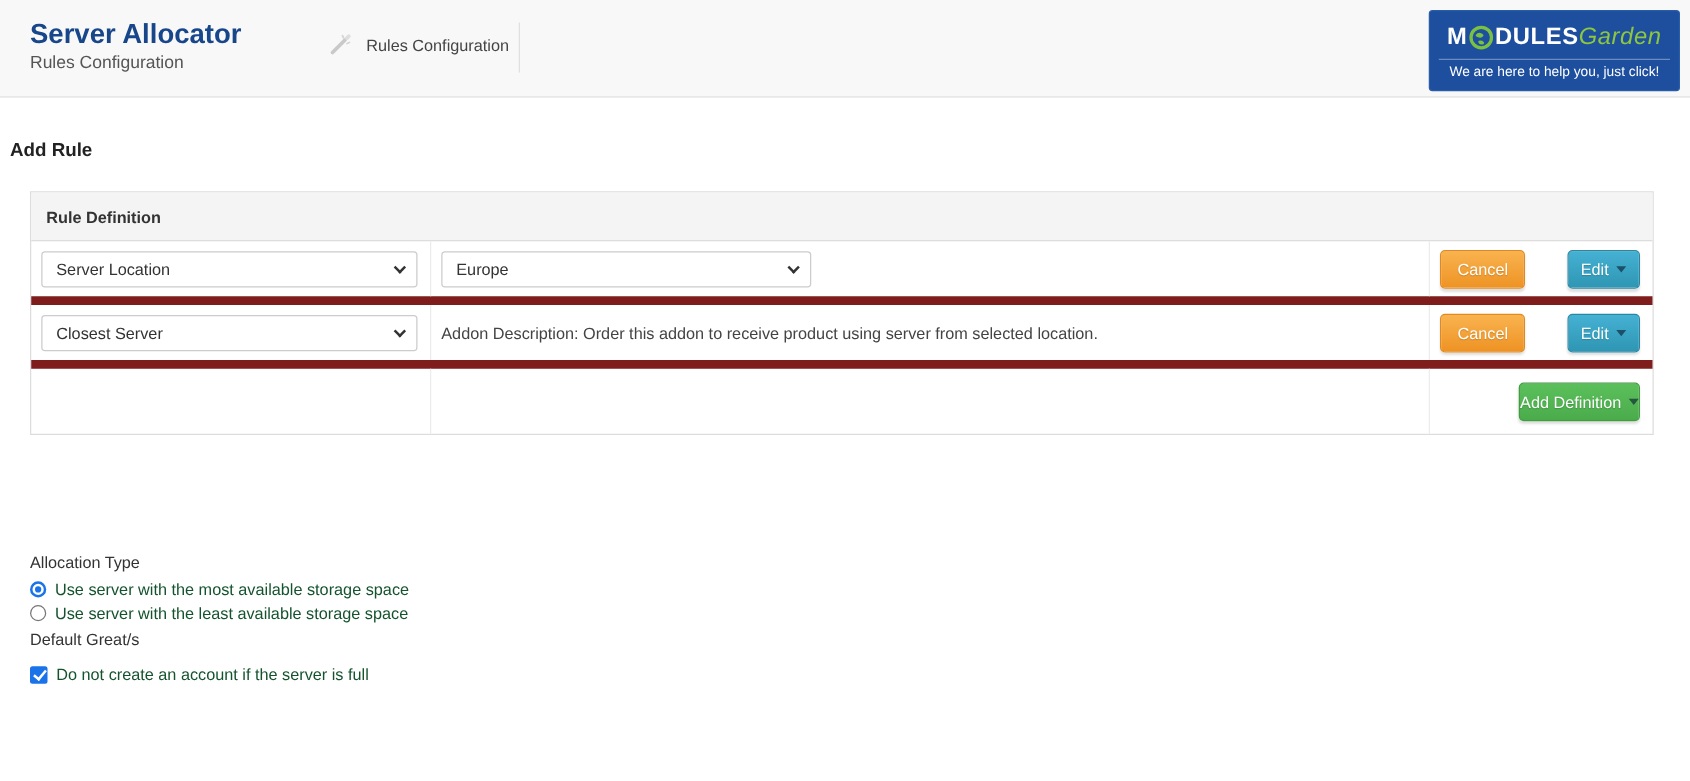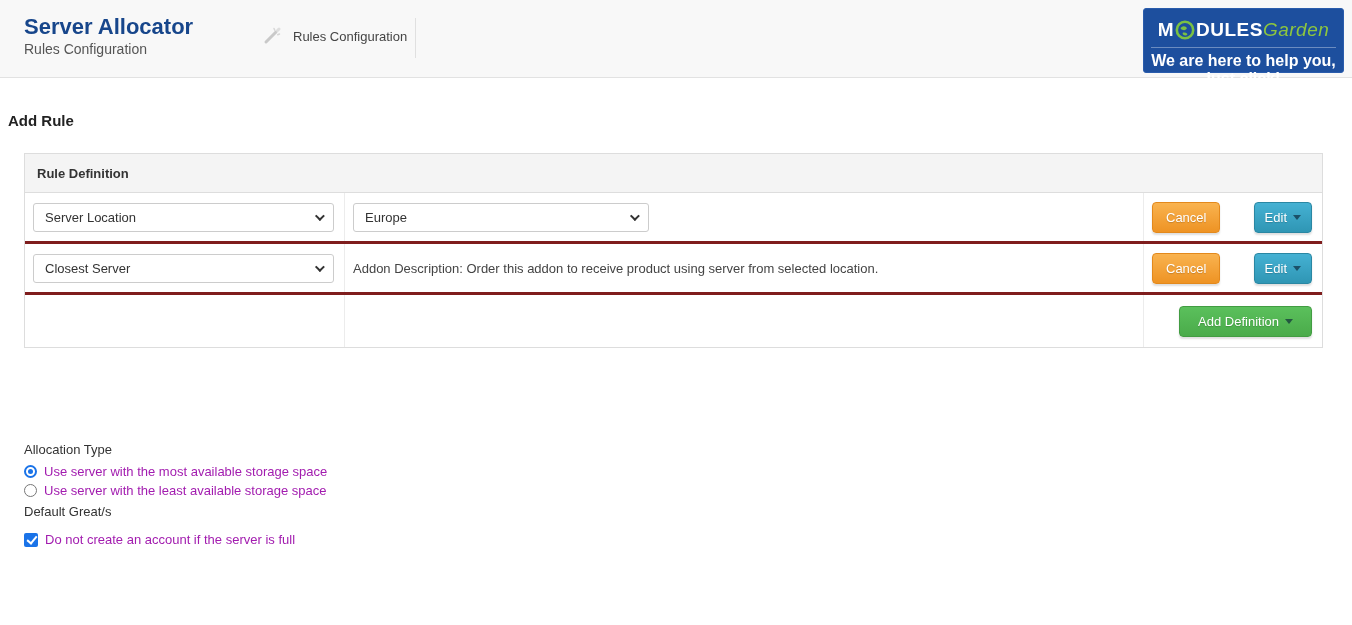--- a/index.html
+++ b/index.html
@@ -13,57 +13,57 @@
   .header-tab { position:absolute; left:262px; top:26px; display:flex; align-items:center; gap:11px; cursor:pointer; }
   .header-tab .tab-label { font-size:13px; color:#444; }
   .tab-divider { position:absolute; left:415px; top:18px; width:1px; height:40px; background:#e0e0e0; }
 
   .mg-banner { position:absolute; right:8px; top:8px; width:201px; height:65px; background:#1d4f9e; border:1px solid #2a5cac; border-radius:3px; text-align:center; cursor:pointer; }
   .mg-logo-line { display:flex; align-items:center; justify-content:center; margin-top:9px; height:24px; }
   .mg-m, .mg-dules { color:#ffffff; font-weight:bold; font-size:19px; letter-spacing:0.5px; }
   .mg-garden { color:#8dc63f; font-size:19px; font-style:italic; letter-spacing:0.5px; }
   .mg-globe { width:20px; height:20px; margin:0 1px; }
   .mg-divider { width:185px; height:1px; background:rgba(255,255,255,0.35); margin:5px auto 0; }
-  .mg-tagline { color:#ffffff; font-size:16px; font-weight:bold; margin-top:4px; }
+  .mg-tagline { color:#ffffff; font-size:11px; font-weight:normal; margin-top:4px; }
 
   
   .main { position:relative; }
   .section-heading { position:absolute; left:8px; top:34px; font-size:15px; font-weight:bold; color:#222; }
 
   .rules-table { position:absolute; left:24px; top:75px; width:1299px; border:1px solid #ddd; background:#fff; }
   .t-header { display:flex; height:39px; background:#f4f4f4; border-bottom:1px solid #ddd; }
   .th-def { flex:1; line-height:39px; padding-left:12px; font-size:13px; font-weight:bold; color:#333; }
   .th-actions { width:178px; line-height:39px; padding-left:12px; font-size:13px; font-weight:bold; color:#333; border-left:1px solid #ddd; }
-  .t-row { display:flex; height:51px; border-bottom:3px solid #7f1d1d; }
+  .t-row { display:flex; height:51px; border-bottom:7px solid #7f1d1d; }
   .t-row:last-child { border-bottom:none; height:52px; }
   .cell-cond { width:320px; display:flex; align-items:center; padding-left:8px; border-right:1px solid #ececec; }
   .cell-val { flex:1; display:flex; align-items:center; padding-left:8px; border-right:1px solid #ececec; font-size:13px; color:#444; }
   .cell-actions { width:178px; display:flex; align-items:center; justify-content:space-between; padding:0 10px 0 8px; }
   .cell-actions.right { justify-content:flex-end; }
 
   .fselect { height:29px; background:#fff; border:1px solid #ccc; border-radius:3px; display:flex; align-items:center; justify-content:space-between; padding:0 11px; font-size:13px; color:#333; cursor:pointer; }
   .fselect.w1 { width:301px; }
   .fselect.w2 { width:296px; }
   .chev { width:7px; height:7px; border-right:2px solid #333; border-bottom:2px solid #333; transform:rotate(45deg) translateY(-2px); }
 
   .btn { display:inline-flex; align-items:center; justify-content:center; height:31px; border-radius:4px; font-size:13px; color:#fff; text-shadow:0 1px 1px rgba(0,0,0,0.18); box-shadow:0 2px 2px rgba(0,0,0,0.13); cursor:pointer; border:1px solid transparent; }
   .btn-orange { background:linear-gradient(#f9b34f,#ee9324); border-color:#e3891c; padding:0 13px; }
   .btn-teal   { background:linear-gradient(#45b1d3,#2f96b4); border-color:#2a87a3; padding:0 10px; }
-  .btn-green  { background:linear-gradient(#5bc05c,#4aab4a); border-color:#429c42; padding:0 18px; }
+  .btn-green  { background:linear-gradient(#5bc05c,#4aab4a); border-color:#429c42; padding:0 0; }
   .caret-down { width:0; height:0; border-left:4px solid transparent; border-right:4px solid transparent; border-top:5px solid rgba(10,35,55,0.65); margin-left:6px; }
 
   
   .form-area { position:absolute; left:24px; top:364px; }
   .flabel { font-size:13px; color:#333; }
   .radio-row { display:flex; align-items:center; gap:7px; margin-top:7px; height:15px; }
   .radio-row:nth-of-type(3) { margin-top:4px; }
   .radio { width:13px; height:13px; border-radius:50%; border:1px solid #777; background:#fff; flex:0 0 auto; }
   .radio.checked { border:2px solid #1a73e8; position:relative; }
   .radio.checked::after { content:""; position:absolute; left:50%; top:50%; width:5px; height:5px; margin:-2.5px 0 0 -2.5px; border-radius:50%; background:#1a73e8; }
-  .rlabel { font-size:13px; color:#a21caf; }
+  .rlabel { font-size:13px; color:#14532d; }
   .ds-label { margin-top:6px; }
 
   .listbox { position:relative; width:300px; height:76px; border:1px solid #999; background:#fff; margin-top:5px; overflow:hidden; }
   .listbox .items { position:absolute; left:0; top:1px; right:17px; }
   .litem { font-size:13px; color:#555; height:15px; line-height:15px; padding-left:4px; white-space:nowrap; }
   .litem.sel { background:#cacaca; color:#000; }
   .scrollbar { position:absolute; right:0; top:0; bottom:0; width:17px; background:#f1f1f1; border-left:1px solid #e2e2e2; }
   .scr-btn { height:15px; display:flex; align-items:center; justify-content:center; font-size:8px; color:#505050; cursor:pointer; }
   .scr-btn.down { position:absolute; bottom:0; left:0; right:0; }
   .scr-thumb { position:absolute; top:16px; left:2px; width:13px; height:24px; background:#c1c1c1; border-radius:1px; cursor:pointer; }

